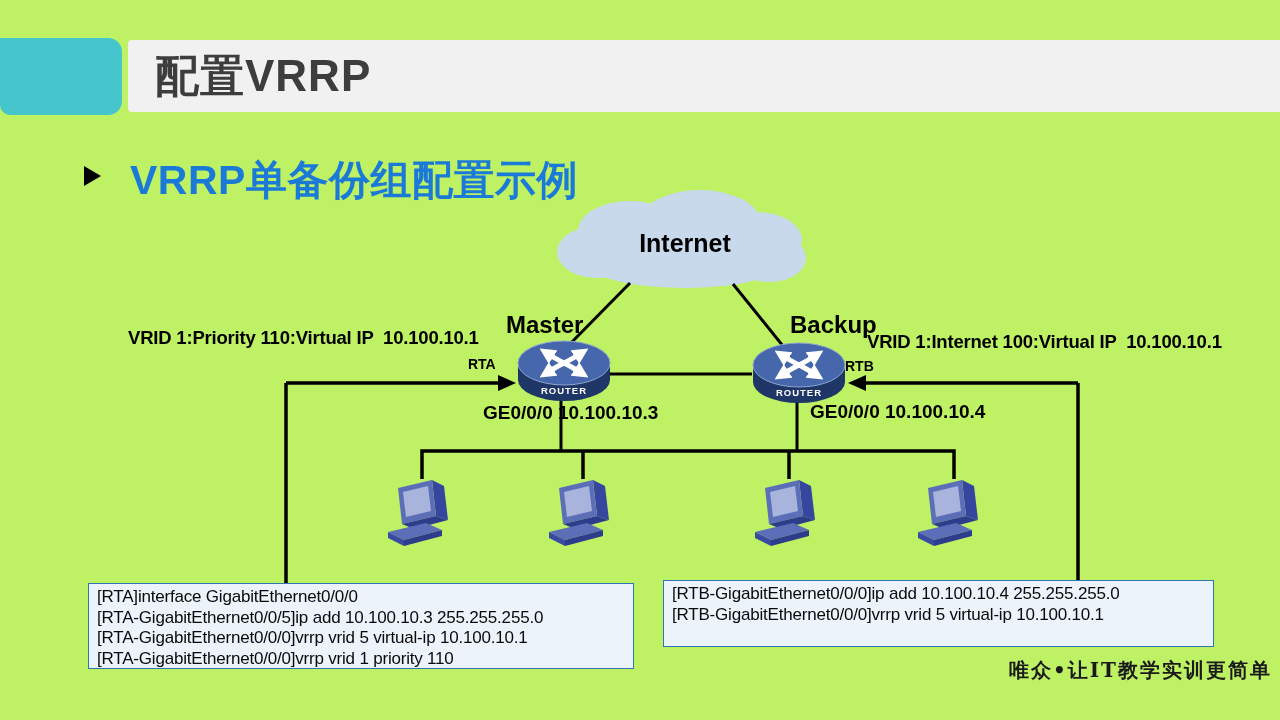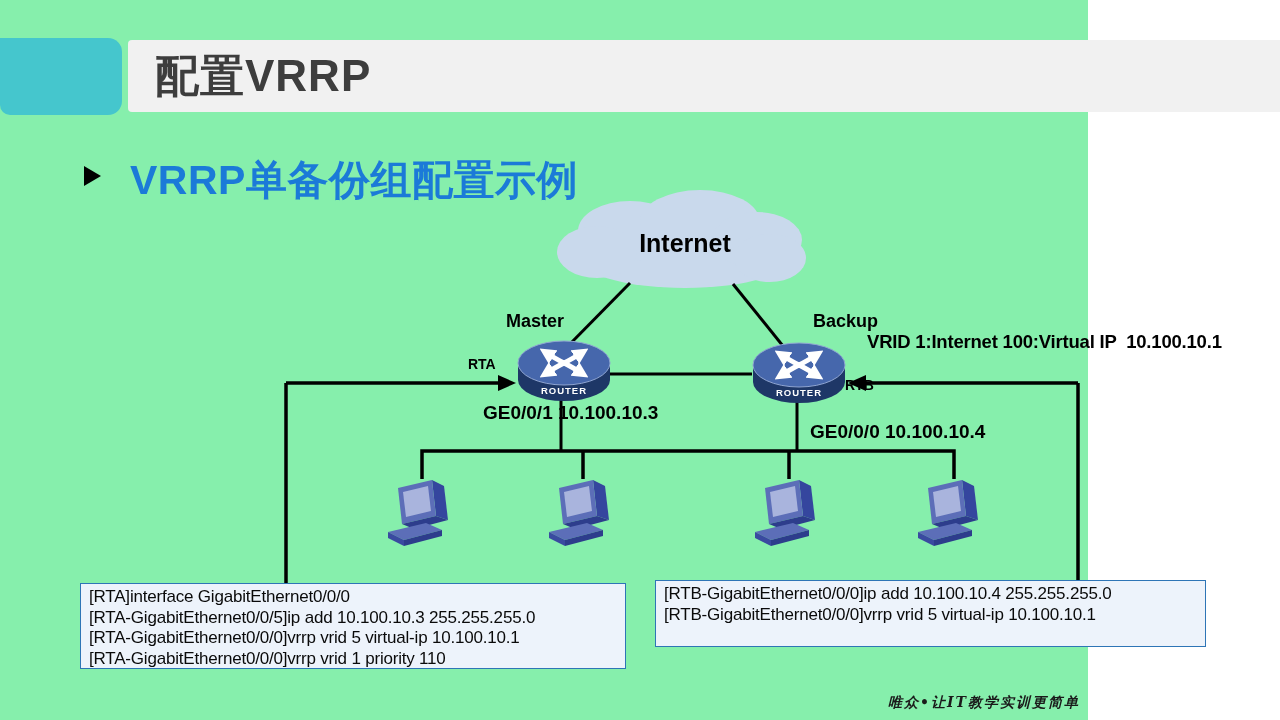--- a/index.html
+++ b/index.html
@@ -1,55 +1,55 @@
 <!DOCTYPE html>
 <html><head>
 <meta charset="utf-8">
 <style>
   * { margin:0; padding:0; box-sizing:border-box; }
   html,body { width:1280px; height:720px; background:#ffffff; overflow:hidden;
               font-family:"Liberation Sans", sans-serif; }
-  #slide { position:relative; width:1088px; height:720px; background:#86efac; }
+  #slide { position:relative; width:1280px; height:720px; background:#bef264; }
 
   
   .accent-block { position:absolute; left:0; top:38px; width:122px; height:77px;
                   background:#45c6cd; border-radius:0 14px 14px 10px; }
   .title-bar { position:absolute; left:128px; top:40px; width:1152px; height:72px;
                background:#f1f1f1; border-radius:4px 0 0 4px; }
   .page-title { position:absolute; left:155px; top:44px; height:64px; line-height:64px;
                 font-size:44px; font-weight:800; color:#3d3d3d; letter-spacing:1px; }
 
   
   .bullet-tri { position:absolute; left:84px; top:166px; width:0; height:0;
                 border-left:17px solid #000; border-top:10px solid transparent;
                 border-bottom:10px solid transparent; }
   .bullet-title { position:absolute; left:130px; top:153px; font-size:41px;
                   font-weight:800; color:#1b7ad8; letter-spacing:0.5px; }
 
   
   .lines-layer { position:absolute; left:0; top:0; width:1280px; height:720px; }
   .dlabel { position:absolute; color:#000; font-weight:bold; white-space:pre; }
   .internet-label { left:600px; top:229px; width:170px; text-align:center; font-size:25px; }
-  .role-label { font-size:18px; }
+  .role-label { font-size:24px; }
   .name-label { font-size:14px; }
   .vrid-label { font-size:18.5px; letter-spacing:-0.2px; }
   .ge-label   { font-size:19px; }
   .router-svg { position:absolute; width:100px; height:70px; }
   .pc-svg { position:absolute; width:80px; height:72px; }
 
   
   .cfg-box { position:absolute; border:1.5px solid #2e75b6; background:#edf3fb;
              padding:3px 8px 4px 8px; font-size:17px; line-height:20.6px;
-             letter-spacing:-0.2px; color:#0a0a0a; white-space:pre; }
+             letter-spacing:-0.2px; color:#0a0a0a; white-space:pre;margin-left:8px; }
   .cfg-box-rta { left:80px;  top:583px; width:546px; height:86px; }
   .cfg-box-rtb { left:655px; top:580px; width:551px; height:67px; }
 
   
-  .watermark { position:absolute; right:8px; bottom:8px; font-size:14px;
-               font-family:"DejaVu Serif", serif; font-style:italic; font-weight:700;
+  .watermark { position:absolute; right:8px; bottom:36px; font-size:20px;
+               font-family:"DejaVu Serif", serif; font-weight:700;
                color:#1a1a1a; letter-spacing:2px; }
 </style>
 </head>
 <body>
 
 <div id="slide">
 
   <svg width="0" height="0" style="position:absolute">
     <defs>
       <marker id="ah-white" viewBox="0 0 10 10" refX="6" refY="5" markerWidth="3.2" markerHeight="3.2" orient="auto-start-reverse">
@@ -138,25 +138,26 @@
       <use href="#pc-sym"></use>
     </svg>
   <svg class="pc-svg" style="left:749px; top:476px;">
       <use href="#pc-sym"></use>
     </svg>
   <svg class="pc-svg" style="left:912px; top:476px;">
       <use href="#pc-sym"></use>
     </svg>
 
   <div class="dlabel role-label" style="left:506px; top:311px;">Master</div>
-  <div class="dlabel role-label" style="left:790px; top:311px;margin-left:23px;">Backup</div>
+  <div class="dlabel role-label" style="left:790px; top:311px;">Backup</div>
   <div class="dlabel name-label" style="left:468px; top:356px;">RTA</div>
-  <div class="dlabel name-label" style="left:845px; top:358px;margin-top:19px;">RTB</div>
+  <div class="dlabel name-label" style="left:845px; top:358px;">RTB</div>
+  <div class="dlabel vrid-label" style="left:128px; top:327px;">VRID 1:Priority 110:Virtual IP  10.100.10.1</div>
   <div class="dlabel vrid-label" style="left:867px; top:331px;">VRID 1:Internet 100:Virtual IP  10.100.10.1</div>
-  <div class="dlabel ge-label" style="left:483px; top:402px;">GE0/0/1 10.100.10.3</div>
-  <div class="dlabel ge-label" style="left:810px; top:401px;margin-top:20px;">GE0/0/0 10.100.10.4</div>
+  <div class="dlabel ge-label" style="left:483px; top:402px;">GE0/0/0 10.100.10.3</div>
+  <div class="dlabel ge-label" style="left:810px; top:401px;">GE0/0/0 10.100.10.4</div>
 
   <div class="cfg-box cfg-box-rta"><div class="cfg-line">[RTA]interface GigabitEthernet0/0/0</div><div class="cfg-line">[RTA-GigabitEthernet0/0/5]ip add 10.100.10.3 255.255.255.0</div><div class="cfg-line">[RTA-GigabitEthernet0/0/0]vrrp vrid 5 virtual-ip 10.100.10.1</div><div class="cfg-line">[RTA-GigabitEthernet0/0/0]vrrp vrid 1 priority 110</div></div>
   <div class="cfg-box cfg-box-rtb"><div class="cfg-line">[RTB-GigabitEthernet0/0/0]ip add 10.100.10.4 255.255.255.0</div><div class="cfg-line">[RTB-GigabitEthernet0/0/0]vrrp vrid 5 virtual-ip 10.100.10.1</div></div>
 
   <div class="watermark">唯众•让IT教学实训更简单</div>
 
 </div>
 
 </body></html>

